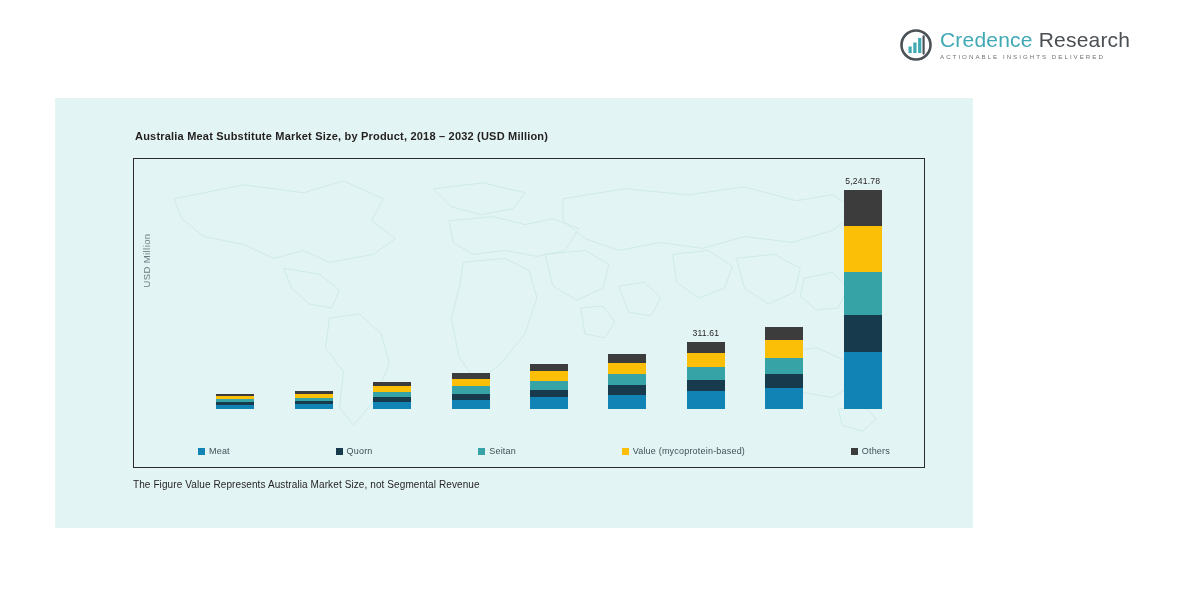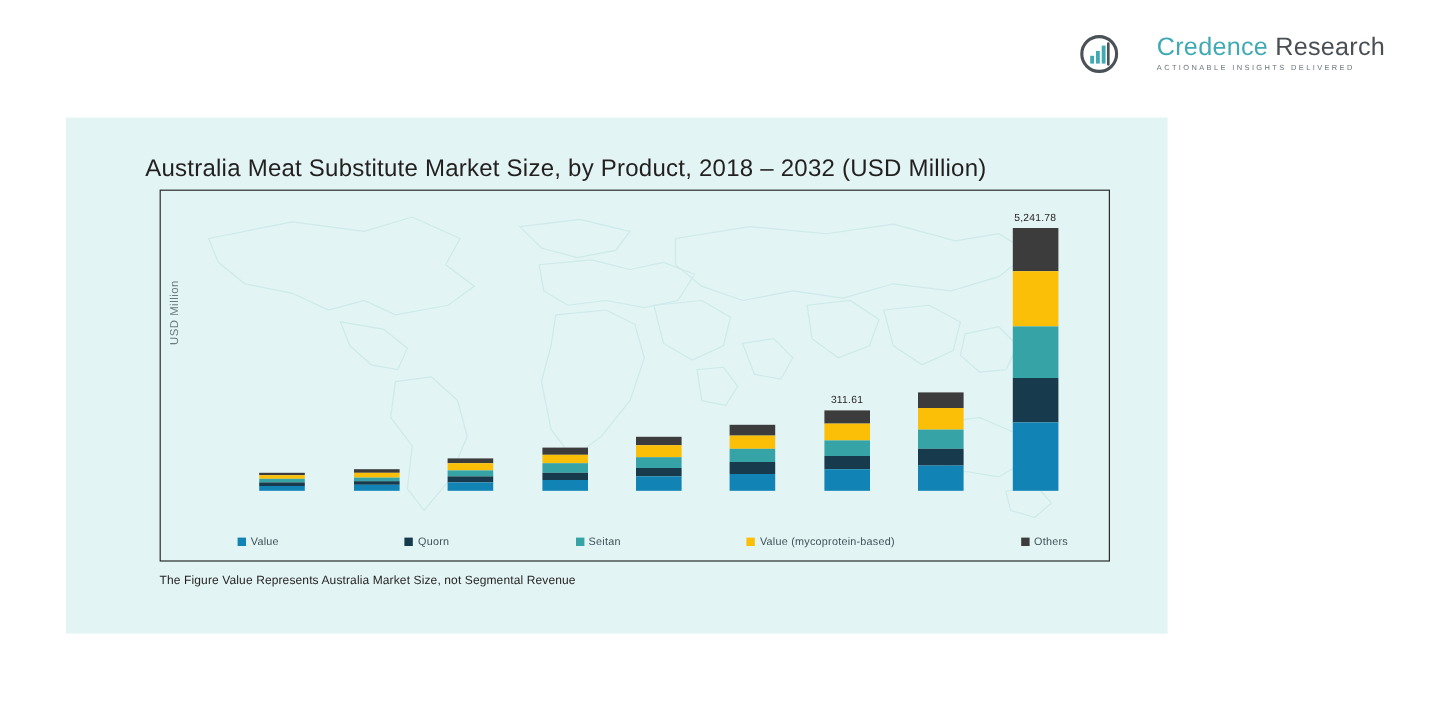--- a/index.html
+++ b/index.html
@@ -4,30 +4,30 @@
 <style>
   html,body{margin:0;padding:0;}
   body{
     width:1191px;height:597px;background:#ffffff;
     font-family:"Liberation Sans","DejaVu Sans",sans-serif;
     overflow:hidden;position:relative;
   }
   
   .logo-wrap{position:absolute;left:899px;top:28px;display:flex;align-items:center;gap:7px;}
   .logo-mark{width:34px;height:34px;position:relative;flex:0 0 auto;}
-  .logo-text{display:flex;flex-direction:column;line-height:1;margin-left:24px;}
+  .logo-text{display:flex;flex-direction:column;line-height:1;}
   .logo-title{font-size:21px;letter-spacing:.2px;color:#3fa9b4;font-weight:400;white-space:nowrap;}
   .logo-title b{color:#4a4f54;font-weight:400;}
   .logo-tag{font-size:6.2px;letter-spacing:2.0px;color:#6d7479;margin-top:4px;text-transform:uppercase;white-space:nowrap;}
 
   
   .panel{position:absolute;left:55px;top:98px;width:918px;height:430px;background:#e2f4f3;}
 
-  .chart-title{position:absolute;left:121px;top:130px;width:790px;
-    font-size:20px;font-weight:normal;color:#231f20;letter-spacing:.2px;}
+  .chart-title{position:absolute;left:135px;top:130px;width:790px;
+    font-size:11px;font-weight:bold;color:#231f20;letter-spacing:.2px;}
 
   
   .plot-frame{position:absolute;left:133px;top:158px;width:792px;height:310px;
     border:1.6px solid #2b2b2b;background:#e2f4f3;box-sizing:border-box;overflow:hidden;}
 
   .worldmap{position:absolute;left:0;top:0;width:100%;height:100%;opacity:.5;pointer-events:none;}
 
   .ylabel{position:absolute;left:-15px;top:96px;font-size:9.5px;color:#6b7b80;
     transform:rotate(-90deg);transform-origin:center;white-space:nowrap;letter-spacing:.4px;}
 
@@ -196,21 +196,21 @@
             <div class="seg" style="background: rgb(17, 131, 181); height: 57.31px;"></div>
           </div>
         </div>
       </div>
   </div>
 
 
   <div class="legend" id="legend">
       <div class="legend-item">
         <span class="legend-swatch" style="background: rgb(17, 131, 181);"></span>
-        <span class="legend-label">Value</span>
+        <span class="legend-label">Meat</span>
       </div>
       <div class="legend-item">
         <span class="legend-swatch" style="background: rgb(23, 58, 76);"></span>
         <span class="legend-label">Quorn</span>
       </div>
       <div class="legend-item">
         <span class="legend-swatch" style="background: rgb(54, 164, 166);"></span>
         <span class="legend-label">Seitan</span>
       </div>
       <div class="legend-item">

